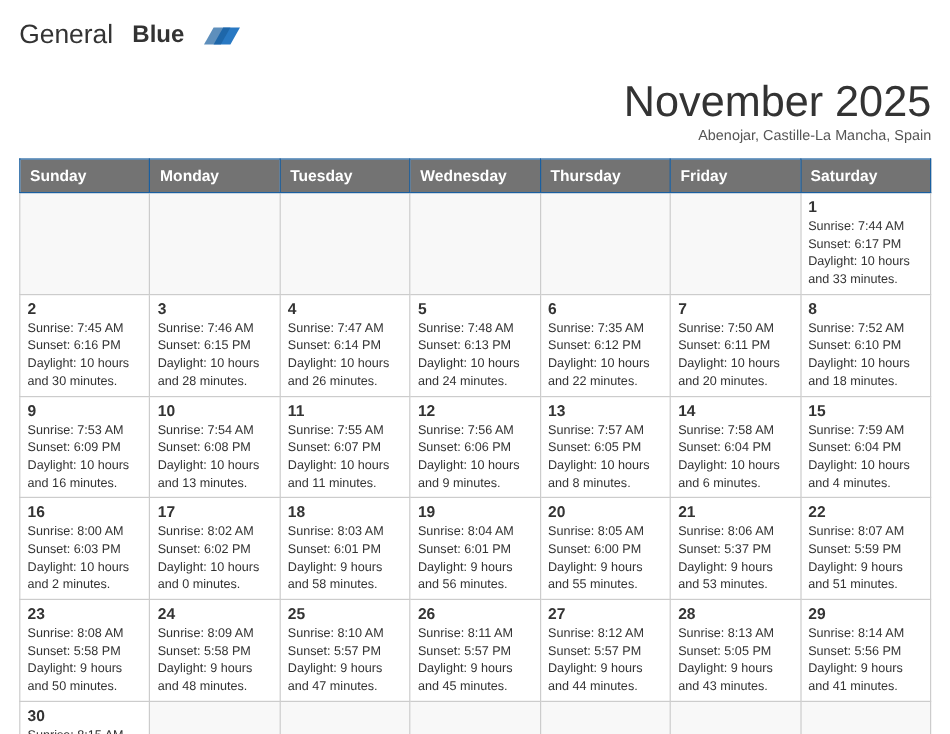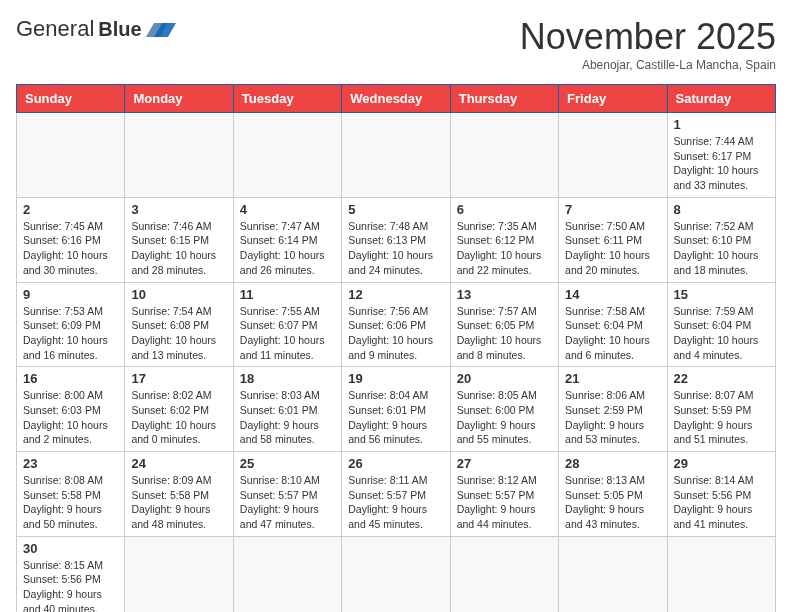--- a/index.html
+++ b/index.html
@@ -16,37 +16,38 @@
       align-items: flex-start;
       margin-bottom: 12px;
     }
     .logo-area {
       display: flex;
       flex-direction: column;
       align-items: flex-start;
     }
     .title-area {
       text-align: right;
+      margin-top: 48px;
     }
     .month-title {
       font-size: 36px;
       color: #333;
       font-weight: normal;
     }
     .location-title {
       font-size: 12px;
       color: #555;
     }
     .calendar-table {
       width: 100%;
       border-collapse: collapse;
       border: 1px solid #ccc;
     }
     .calendar-table th {
-      background-color: #ef4444;
+      background-color: #737373;
       color: #fff;
       text-align: left;
       padding: 6px 8px;
       font-size: 13px;
       font-weight: bold;
       border: 1px solid #1a5fa0;
     }
     .calendar-table td {
       border: 1px solid #ccc;
       vertical-align: top;
@@ -73,21 +74,21 @@
     }
     .last-row td {
       border-bottom: 1px solid #ccc;
     }
   </style>
 </head>
 <body>
 
 <div class="header-section">
   <div class="logo-area">
-    <div style="display:flex; align-items:center; gap:4px;">
+    <div style="display:flex; align-items:center; gap:16px;">
       <span style="font-size:22px; color:#333;">General</span>
       <span style="font-size:20px; font-weight:bold; color:#333;">Blue</span>
       <svg width="30" height="20" viewBox="0 0 30 20">
         <polygon points="8,18 22,18 30,4 16,4" fill="#2979c3"></polygon>
         <polygon points="0,18 14,18 22,4 8,4" fill="#1a5fa0" opacity="0.7"></polygon>
       </svg>
     </div>
   </div>
   <div class="title-area">
     <div class="month-title">November 2025</div>
@@ -257,21 +258,21 @@
         <td>
           <span class="day-number">20</span>
           <div class="day-info">Sunrise: 8:05 AM
 Sunset: 6:00 PM
 Daylight: 9 hours
 and 55 minutes.</div>
         </td>
         <td>
           <span class="day-number">21</span>
           <div class="day-info">Sunrise: 8:06 AM
-Sunset: 2:59 PM
+Sunset: 5:37 PM
 Daylight: 9 hours
 and 53 minutes.</div>
         </td>
         <td>
           <span class="day-number">22</span>
           <div class="day-info">Sunrise: 8:07 AM
 Sunset: 5:59 PM
 Daylight: 9 hours
 and 51 minutes.</div>
         </td>

